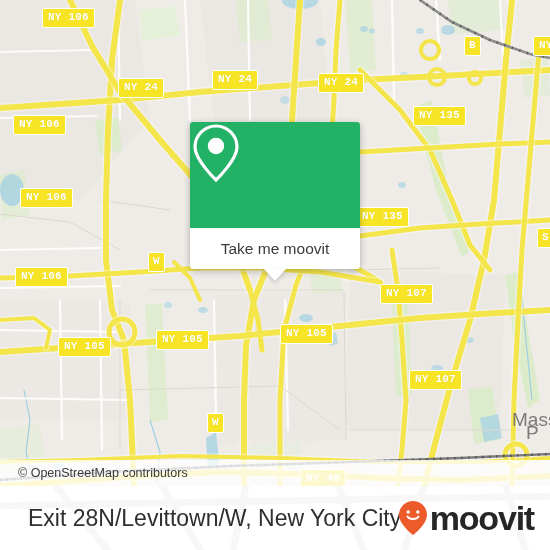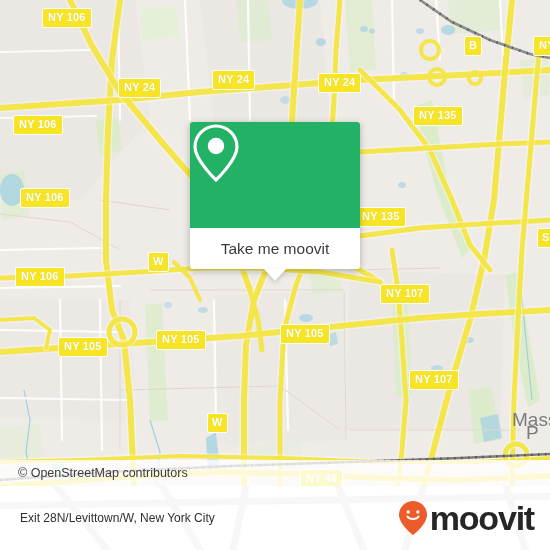--- a/index.html
+++ b/index.html
@@ -26,20 +26,21 @@
     border-radius:2px;
     color:#ffffff;
     font-size:11px;
     font-weight:bold;
     letter-spacing:.2px;
     line-height:1;
     padding:3px 5px 4px 5px;
     white-space:nowrap;
     text-shadow:0 0 1px rgba(160,150,30,.35);
     box-sizing:border-box;
+    font-family:Liberation Mono, monospace;
   }
   .shield.sq{
     padding:3px 4px 4px 4px;
     min-width:16px;
     text-align:center;
   }
 
   .placelabel{
     position:absolute;
     color:#7b7b7b;
@@ -101,22 +102,22 @@
   
   .bottombar{
     position:absolute;left:0;top:486px;width:550px;height:64px;
     background:#ffffff;
     display:flex;align-items:center;
     overflow:hidden;
   }
   .bottombar .wm{position:absolute;left:0;top:-10px;opacity:.5;}
   .bb-title{
     position:relative;
-    margin-left:20px;
-    font-size:12px;
+    margin-left:28px;
+    font-size:23px;
     color:#2f2f2f;
     white-space:nowrap;
   }
   .logo{
     position:absolute;right:16px;top:50%;
     transform:translateY(-50%);
     display:flex;align-items:center;
   }
   .logo-word{
     font-size:34px;

